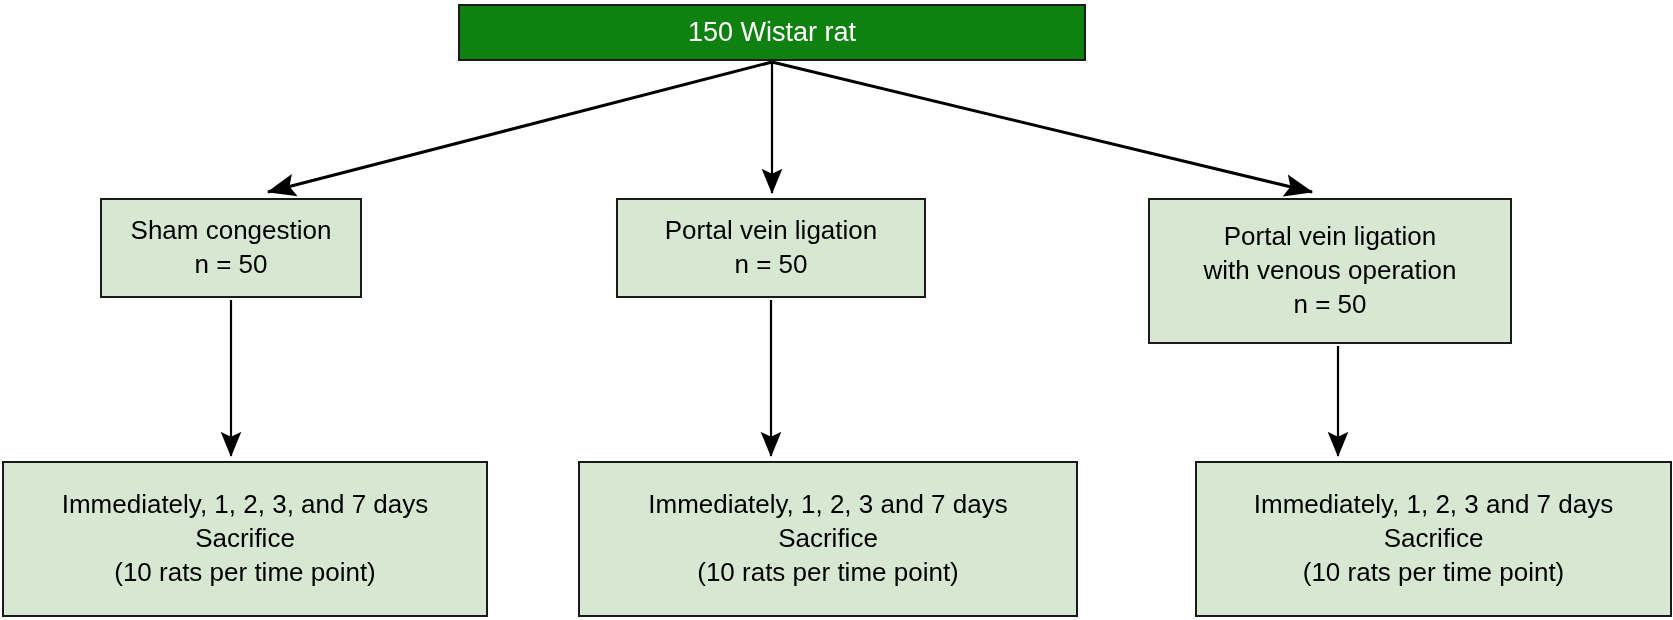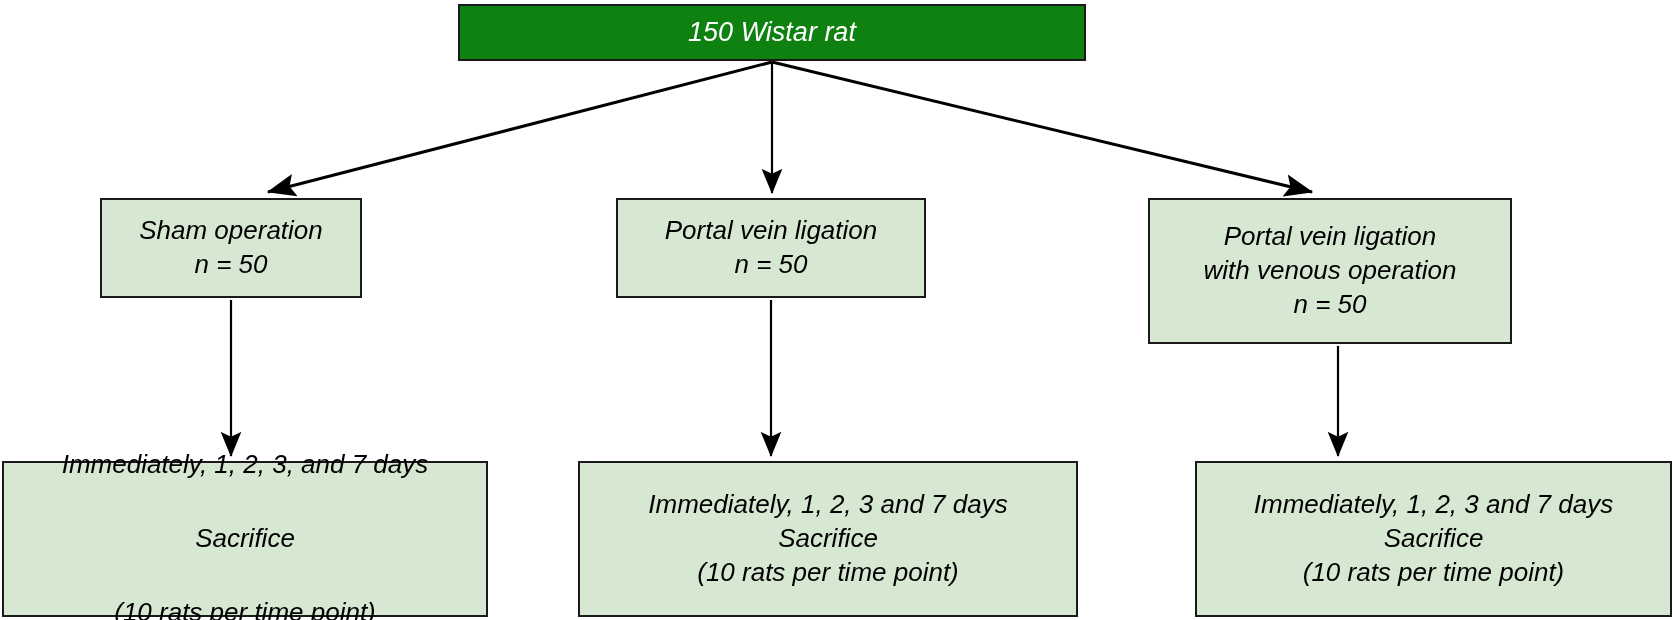--- a/index.html
+++ b/index.html
@@ -17,21 +17,20 @@
   }
   .node {
     position: absolute;
     box-sizing: border-box;
     display: flex;
     flex-direction: column;
     align-items: center;
     justify-content: center;
     line-height: 1.30;
     white-space: nowrap;
-    font-style: italic;
   }
   .node .line {
     display: block;
   }
   #root-node {
     background: #0e8110;
     border: 2px solid #1a1a1a;
     color: #ffffff;
     font-size: 27px;
     left: 458px;
@@ -41,21 +40,21 @@
   }
   .stage-node {
     background: #d7e8d2;
     border: 2px solid #1a1a1a;
     color: #000000;
     font-size: 26px;
   }
   #node-sham      { left: 100px;  top: 198px; width: 262px; height: 100px; }
   #node-pvl       { left: 616px;  top: 198px; width: 310px; height: 100px; }
   #node-pvlvc     { left: 1148px; top: 198px; width: 364px; height: 146px; }
-  #node-sac-1     { left: 2px;    top: 461px; width: 486px; height: 156px; gap: 40px; }
+  #node-sac-1     { left: 2px;    top: 461px; width: 486px; height: 156px; }
   #node-sac-2     { left: 578px;  top: 461px; width: 500px; height: 156px; }
   #node-sac-3     { left: 1195px; top: 461px; width: 477px; height: 156px; }
   #edges {
     position: absolute;
     left: 0;
     top: 0;
     width: 1673px;
     height: 620px;
     pointer-events: none;
   }
@@ -82,21 +81,21 @@
     <line x1="231" y1="300" x2="231" y2="456" stroke="#000000" stroke-width="2.2" marker-end="url(#arrowhead-thin)"></line>
     <line x1="771" y1="300" x2="771" y2="456" stroke="#000000" stroke-width="2.2" marker-end="url(#arrowhead-thin)"></line>
     <line x1="1338" y1="346" x2="1338" y2="456" stroke="#000000" stroke-width="2.2" marker-end="url(#arrowhead-thin)"></line>
   </svg>
 
   <div class="node" id="root-node">
     <span class="line">150 Wistar rat</span>
   </div>
 
   <div class="node stage-node" id="node-sham">
-    <span class="line">Sham operation</span>
+    <span class="line">Sham congestion</span>
     <span class="line">n = 50</span>
   </div>
 
   <div class="node stage-node" id="node-pvl">
     <span class="line">Portal vein ligation</span>
     <span class="line">n = 50</span>
   </div>
 
   <div class="node stage-node" id="node-pvlvc">
     <span class="line">Portal vein ligation</span>

